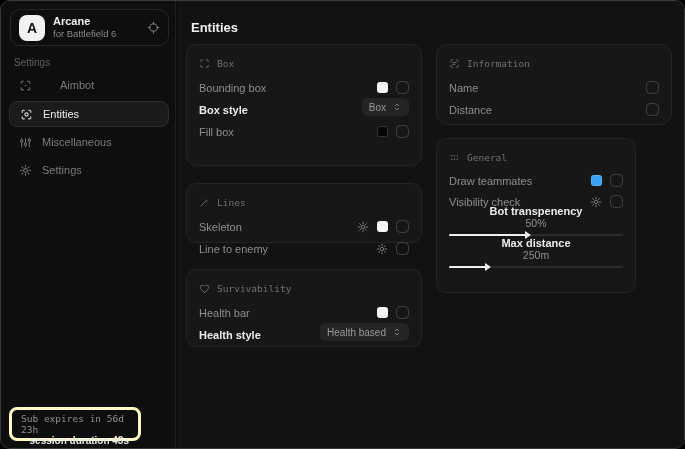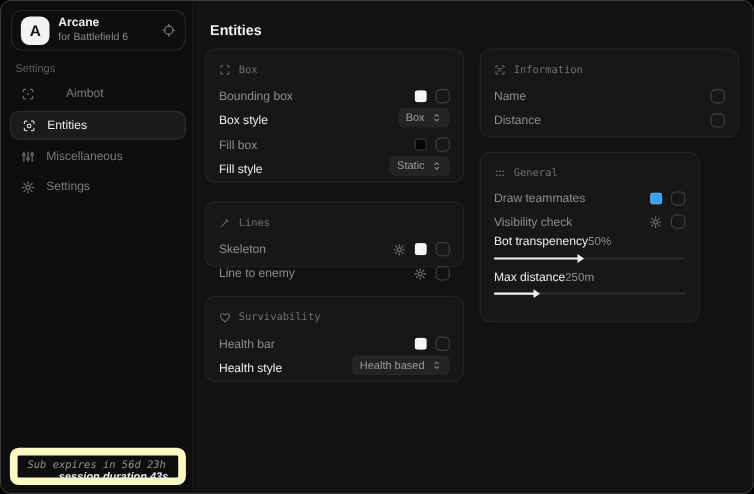--- a/index.html
+++ b/index.html
@@ -13,42 +13,42 @@
   .logo-badge { width:26px; height:26px; border-radius:8px; background:#f2f2f2; color:#111; font-weight:bold; font-size:14px; display:flex; align-items:center; justify-content:center; }
   .logo-text { flex:1; line-height:1.25; }
   .logo-title { color:#ededed; font-size:11px; font-weight:bold; }
   .logo-sub { color:#8a8a8a; font-size:9.5px; }
   .logo-target { color:#777; width:13px; height:13px; }
   .category { position:absolute; left:13px; top:56px; color:#5f5f5f; font-size:10px; }
   .side-item { position:absolute; left:8px; width:160px; height:26px; border-radius:8px; display:flex; align-items:center; gap:10px; padding:0 10px; color:#7b7b7b; font-size:11px; cursor:pointer; }
   .side-item svg { width:13px; height:13px; color:#6d6d6d; flex:0 0 auto; }
   .side-item.active { background:#1b1b1b; border:1px solid #2d2d2d; color:#ececed; }
   .side-item.active svg { color:#d8d8d8; }
-  .footer-card { position:absolute; left:8px; top:406px; width:160px; height:34px; border:7px solid #fef9c3; border-radius:8px; padding:3px 9px;font-style:italic; }
+  .footer-card { position:absolute; left:8px; top:406px; width:132px; height:34px; border:3px solid #fef9c3; border-radius:8px; padding:3px 9px; }
   .footer-line1 { font-family:"DejaVu Sans Mono", monospace; color:#8f8f8f; font-size:9.5px; }
   .footer-line2 { color:#e8e8e8; font-size:10px; font-weight:bold; margin-top:0;text-align:right; }
 
   
   .main { position:absolute; left:176px; top:0; right:0; bottom:0; background:#121212; }
   .page-title { position:absolute; left:14px; top:19px; color:#f0f0f0; font-size:13px; font-weight:bold; }
 
   .panel { position:absolute; background:#171717; border:1px solid #242424; border-radius:10px; padding:9px 12px; }
   .panel-header { display:flex; align-items:center; gap:7px; color:#707070; font-family:"DejaVu Sans Mono", monospace; font-size:9.5px; height:18px; }
   .panel-header svg { width:11px; height:11px; }
   .row { height:22px; display:flex; align-items:flex-end; justify-content:space-between; }
   .lbl { color:#8d8d8d; font-size:11px; }
-  .lbl.strong { color:#ececec; font-weight:normal; }
+  .lbl.strong { color:#ececec; font-weight:bold; }
   .controls { display:flex; align-items:center; gap:8px; }
   .swatch { width:11px; height:11px; border-radius:3px; border:1px solid rgba(255,255,255,0.18); cursor:pointer; }
   .checkbox { width:13px; height:13px; border:1.4px solid #424242; border-radius:4.5px; background:transparent; cursor:pointer; }
   .gear { width:12px; height:12px; color:#7a7a7a; cursor:pointer; }
   .dropdown { display:flex; align-items:center; gap:6px; background:#242424; border-radius:5px; height:18px; padding:0 7px; color:#9a9a9a; font-size:10px; cursor:pointer; }
   .dropdown svg { width:10px; height:10px; color:#8a8a8a; }
 
-  .slider-row { height:18px; display:flex; align-items:center; justify-content:flex-start; margin-top:3px; }
+  .slider-row { height:18px; display:flex; align-items:center; justify-content:flex-end; margin-top:3px;flex-direction:column; }
   .slider-value { color:#8f8f8f; font-size:10.5px; }
   .track { position:relative; height:2px; background:#2c2c2c; border-radius:1px; margin-top:5px; margin-bottom:4px; cursor:pointer; }
   .fill { position:absolute; left:0; top:0; height:2px; background:#efefef; border-radius:1px; }
   .thumb { position:absolute; right:-5px; top:-3px; width:0; height:0; border-left:6px solid #efefef; border-top:4px solid transparent; border-bottom:4px solid transparent; }
 
   
   #panel-box   { left:9px;  top:43px;  width:236px; height:122px; }
   #panel-lines { left:9px;  top:182px; width:236px; height:60px; }
   #panel-surv  { left:9px;  top:268px; width:236px; height:78px; }
   #panel-info  { left:259px; top:43px; width:236px; height:81px;border-radius:11px; }
@@ -141,29 +141,20 @@
             </svg>
         </span>
       </div>
       <div class="row">
         <span class="lbl">Fill box</span>
         <span class="controls">
           <span class="swatch" style="background: rgb(5, 5, 5);"></span>
           <span class="checkbox"></span>
         </span>
       </div>
-      <div class="row">
-        <span class="lbl strong">Fill style</span>
-        <span class="dropdown">
-          <span>Static</span>
-          <svg viewBox="0 0 24 24" fill="none" stroke="currentColor" stroke-width="2.2" stroke-linecap="round" stroke-linejoin="round">
-              <path d="M8 9l4-4 4 4M8 15l4 4 4-4"></path>
-            </svg>
-        </span>
-      </div>
     </div>
 
     <div class="panel" id="panel-lines">
       <div class="panel-header">
         <svg viewBox="0 0 24 24" fill="none" stroke="currentColor" stroke-width="2" stroke-linecap="round">
             <path d="M4 20L16 8"></path>
             <path d="M14 6l4 4"></path>
           </svg>
         <span>Lines</span>
       </div>

